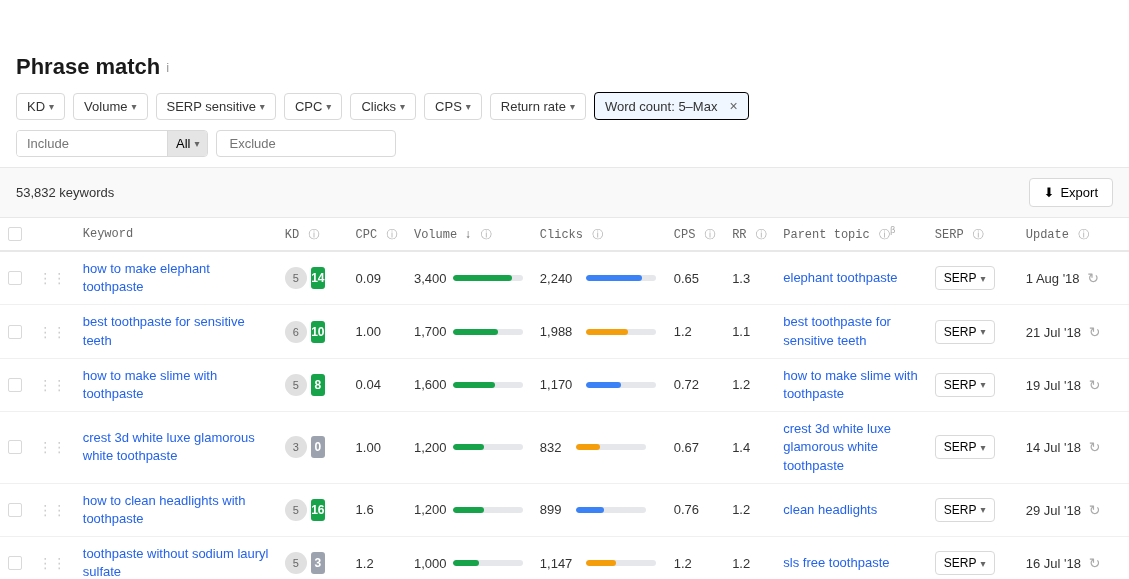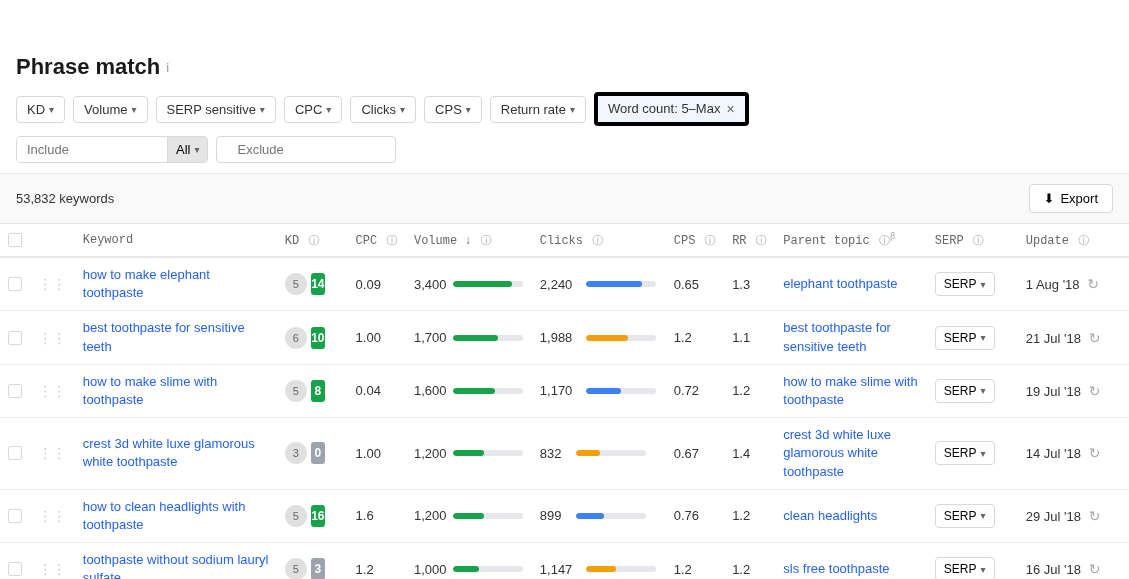--- a/index.html
+++ b/index.html
@@ -7,29 +7,29 @@
 
     .page { width: 1129px; min-height: 579px; background: #fff; }
 
     .header { padding: 14px 16px 10px; border-bottom: 1px solid #e8e8e8; margin-top: 40px; }
     .title { font-size: 22px; font-weight: 700; color: #1a1a1a; margin-bottom: 12px; display: flex; align-items: center; gap: 6px; }
     .title-info { font-size: 13px; font-weight: 400; color: #999; cursor: pointer; }
 
     .filters { display: flex; gap: 8px; align-items: center; flex-wrap: wrap; margin-bottom: 10px; }
     .filter-btn { display: flex; align-items: center; gap: 4px; padding: 5px 10px; border: 1px solid #d9d9d9; border-radius: 4px; background: #fff; cursor: pointer; font-size: 13px; color: #333; }
     .filter-btn .chevron { font-size: 10px; color: #666; }
-    .filter-tag { display: flex; align-items: flex-start; gap: 6px; padding: 5px 10px; border: 4px solid #000000; border-radius: 4px; background: #f0f7ff; cursor: pointer; font-size: 13px; color: #333; }
+    .filter-tag { display: flex; align-items: flex-end; gap: 12px; padding: 5px 10px; border: 1px solid #000000; border-radius: 4px; background: #f0f7ff; cursor: pointer; font-size: 13px; color: #333; }
     .filter-tag .close { cursor: pointer; color: #666; font-size: 14px; }
 
     .search-row { display: flex; gap: 8px; align-items: center; }
     .search-with-select { display: flex; border: 1px solid #d9d9d9; border-radius: 4px; overflow: hidden; }
     .search-input { border: none; outline: none; padding: 5px 10px; font-size: 13px; width: 150px; color: #bbb; }
     .select-divider { width: 1px; background: #d9d9d9; }
     .select-btn { display: flex; align-items: center; gap: 4px; padding: 5px 8px; border: none; background: #e5e5e5; cursor: pointer; font-size: 13px; }
-    .exclude-input { border: 1px solid #d9d9d9; border-radius: 4px; padding: 5px 20px; font-size: 13px; color: #bbb; outline: none; width: 180px; }
+    .exclude-input { border: 1px solid #d9d9d9; border-radius: 4px; padding: 5px 12px; font-size: 13px; color: #bbb; outline: none; width: 180px; }
 
     .table-header-bar { display: flex; justify-content: space-between; align-items: center; padding: 10px 16px; background: #f9f9f9; border-bottom: 1px solid #e8e8e8; }
     .keyword-count { font-size: 13px; color: #333; font-weight: 500; }
     .export-btn { display: flex; align-items: center; gap: 6px; padding: 6px 14px; border: 1px solid #d9d9d9; border-radius: 4px; background: #fff; cursor: pointer; font-size: 13px; }
 
     .table { width: 100%; border-collapse: collapse; }
     .table th { padding: 8px 8px; text-align: left; font-size: 12px; font-weight: 500; color: #666; border-bottom: 2px solid #e8e8e8; white-space: nowrap; background: #fff; }
     .table th.sortable { cursor: pointer; font-family: Liberation Mono, monospace; }
     .table td { padding: 8px 8px; border-bottom: 1px solid #f0f0f0; vertical-align: middle; font-size: 13px; }
 

